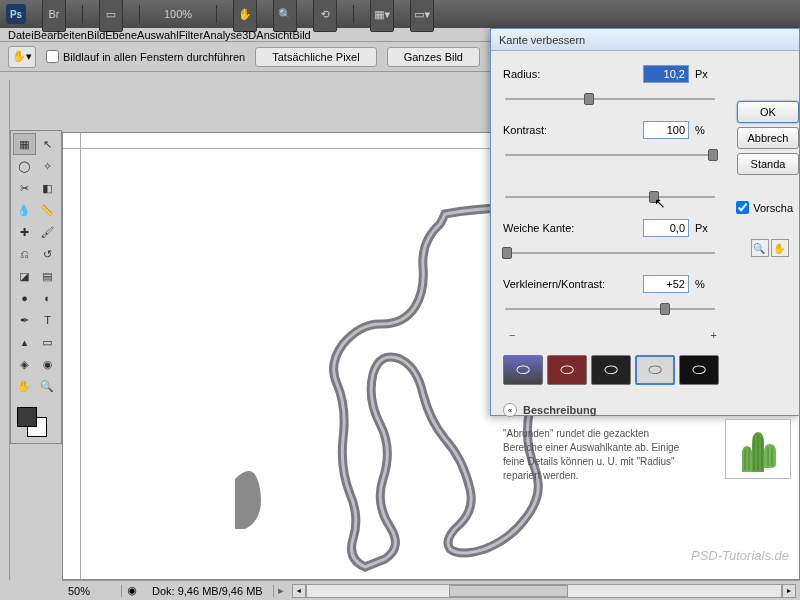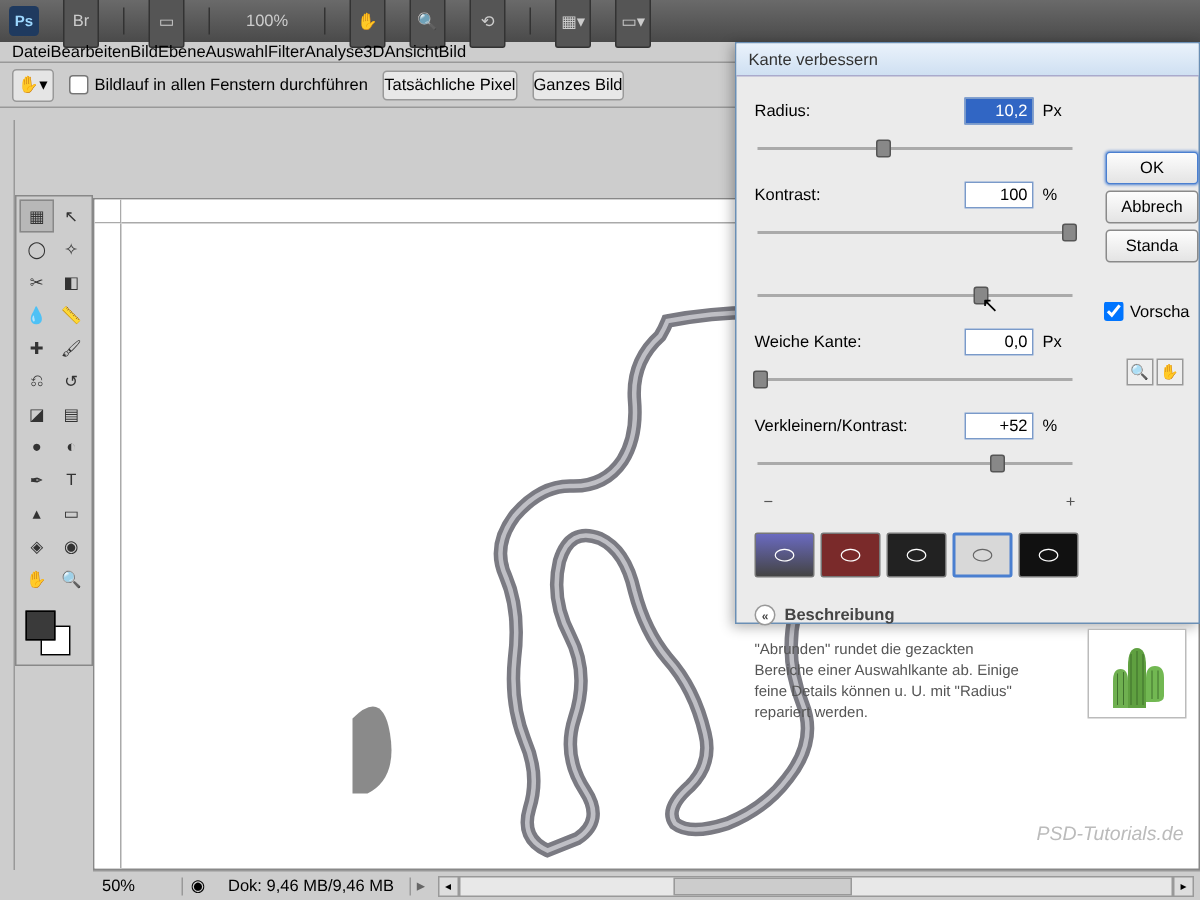--- a/index.html
+++ b/index.html
@@ -8,21 +8,21 @@
 .topbar{height:28px;background:linear-gradient(#6a6a6a,#4a4a4a);display:flex;align-items:center;padding:0 6px;gap:16px}
 .ps-logo{width:20px;height:20px;background:#1f3a5f;border-radius:3px;color:#9dd8ff;font-weight:bold;display:flex;align-items:center;justify-content:center;font-size:10px}
 .top-btn{width:24px;height:36px;background:#555;border:1px solid #333;border-radius:2px;display:flex;align-items:center;justify-content:center;color:#ccc}
 .top-sep{width:1px;height:18px;background:#333}
 .zoom-disp{color:#ccc;padding:0 8px}
 .menubar{height:14px;background:#cdcdcd;display:flex;align-items:flex-end;padding:0 8px;border-bottom:1px solid #999}
 .menubar span{cursor:default}
 .optbar{height:30px;background:#cdcdcd;border-bottom:1px solid #999;display:flex;align-items:center;padding:0 8px;gap:10px}
 .hand-ico{width:28px;height:22px;border:1px solid #999;background:#e5e5e5;border-radius:3px;display:flex;align-items:center;justify-content:center}
 .opt-chk{display:flex;align-items:center;gap:4px}
-.opt-btn{padding:3px 0;background:#e8e8e8;border:1px solid #999;border-radius:3px}
+.opt-btn{padding:3px 16px;background:#e8e8e8;border:1px solid #999;border-radius:3px}
 .toolcol{position:absolute;left:0;top:80px;width:10px;height:500px;background:#cdcdcd;border-right:1px solid #999}
 .toolbox{position:absolute;left:10px;top:130px;width:52px;background:#cdcdcd;border:1px solid #888;padding:2px}
 .toolrow{display:flex}
 .tool{width:24px;height:22px;border:1px solid transparent;display:flex;align-items:center;justify-content:center;color:#333;position:relative}
 .tool.sel{background:#b8b8b8;border:1px solid #888}
 .swatches{margin-top:8px;position:relative;height:36px}
 .sw-fg{position:absolute;left:4px;top:2px;width:20px;height:20px;background:#3a3a3a;border:1px solid #000}
 .sw-bg{position:absolute;left:14px;top:12px;width:20px;height:20px;background:#fff;border:1px solid #000}
 .tabbar{position:absolute;left:62px;top:112px;height:20px;display:flex}
 .tab{padding:3px 10px;background:#b5b5b5;border:1px solid #888;border-bottom:none;font-size:10px;display:flex;align-items:center;gap:4px}

